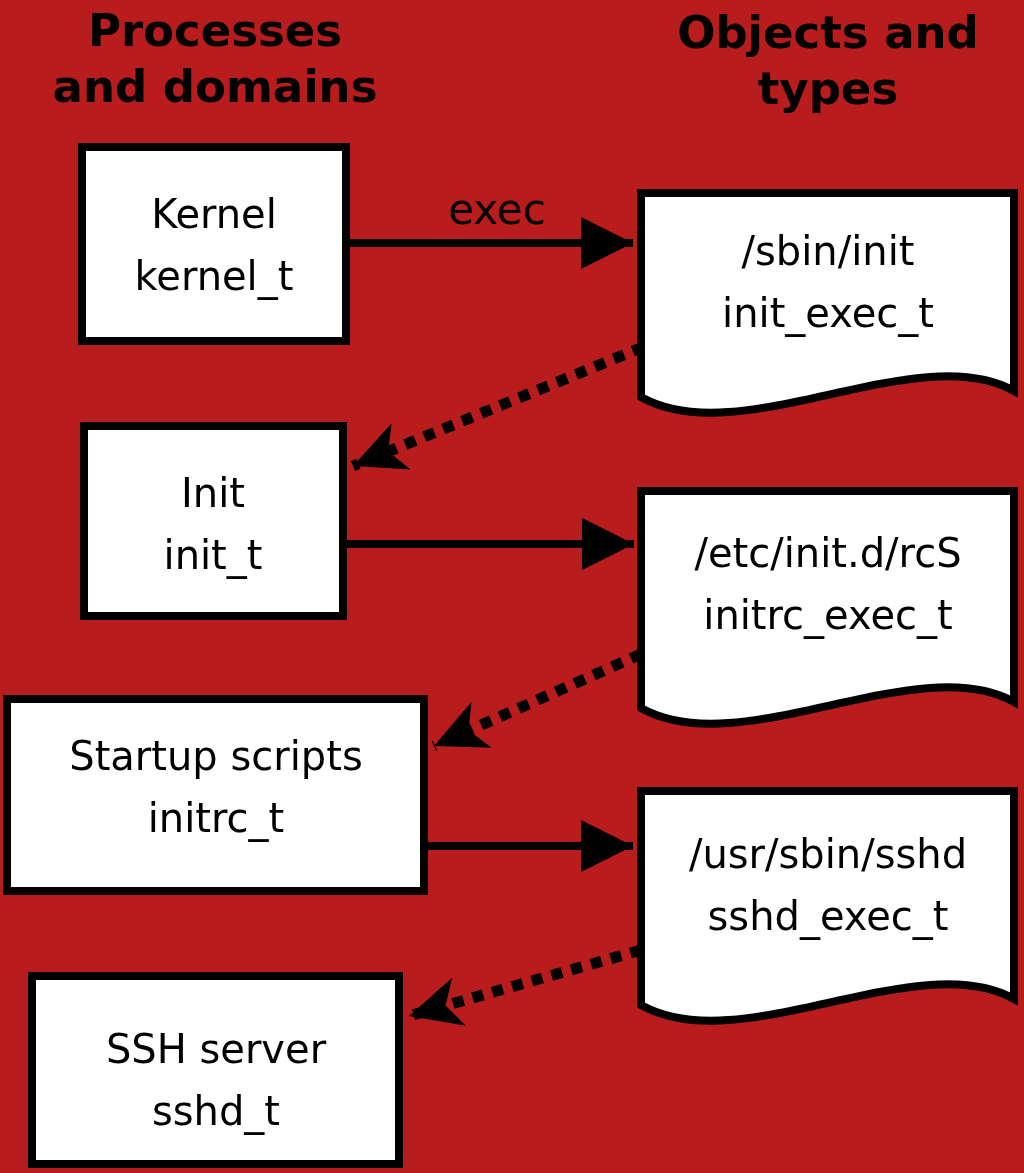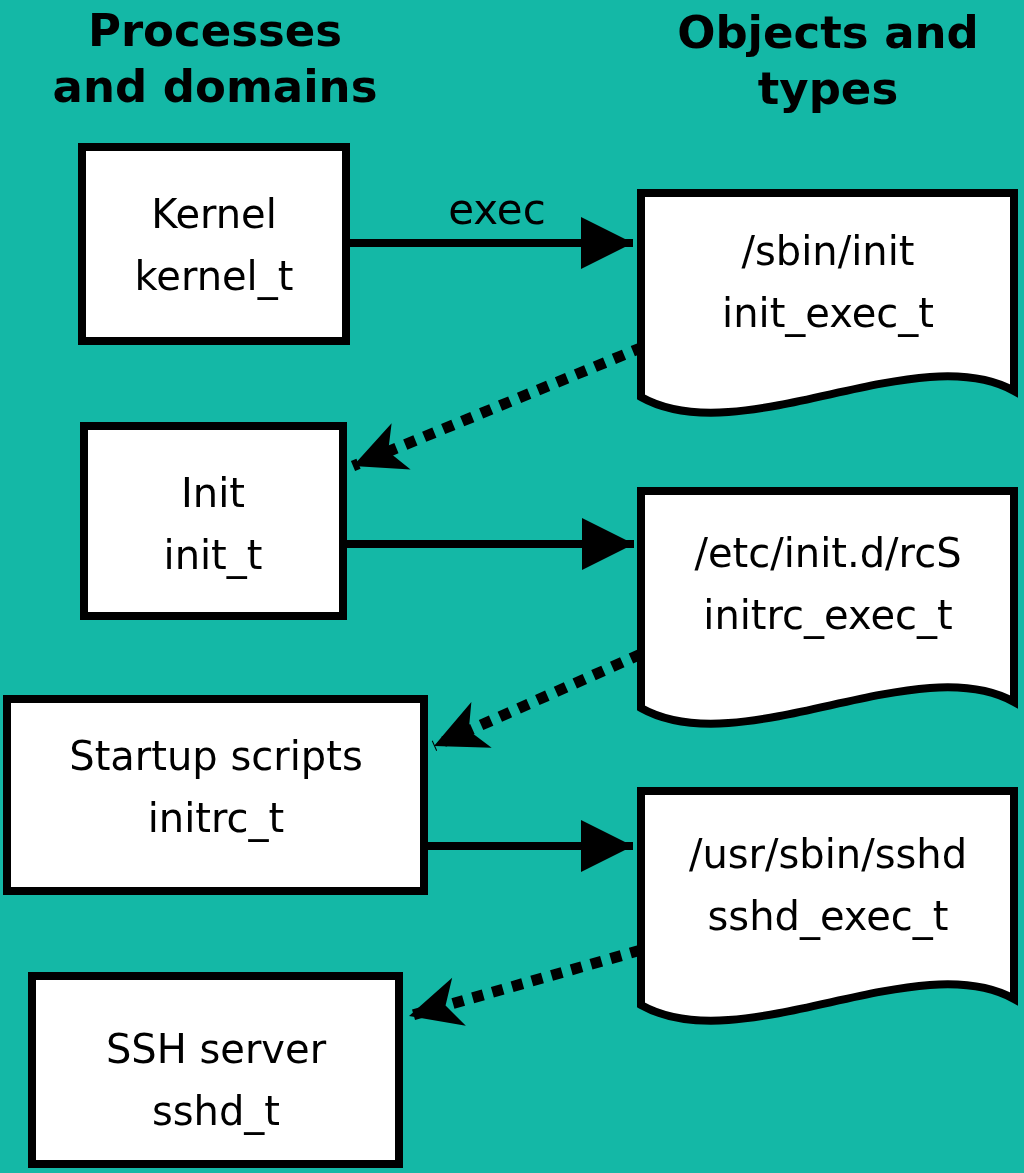--- a/index.html
+++ b/index.html
@@ -4,21 +4,21 @@
 <style>
   html, body {
     margin: 0;
     padding: 0;
     background: #ffffff;
   }
   .canvas {
     position: relative;
     width: 1024px;
     height: 1173px;
-    background: #14b8a6;
+    background: #b91c1c;
     overflow: hidden;
   }
   svg text {
     font-family: "DejaVu Sans", "Liberation Sans", sans-serif;
     fill: #000000;
   }
   .header-text {
     font-size: 45px;
     font-weight: bold;
   }

